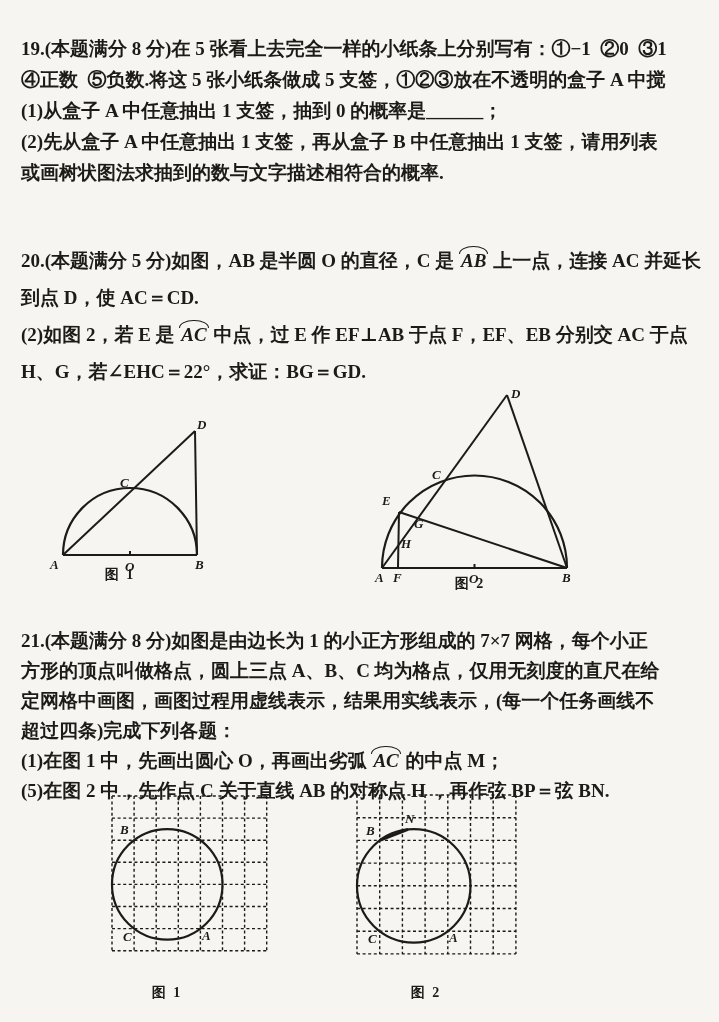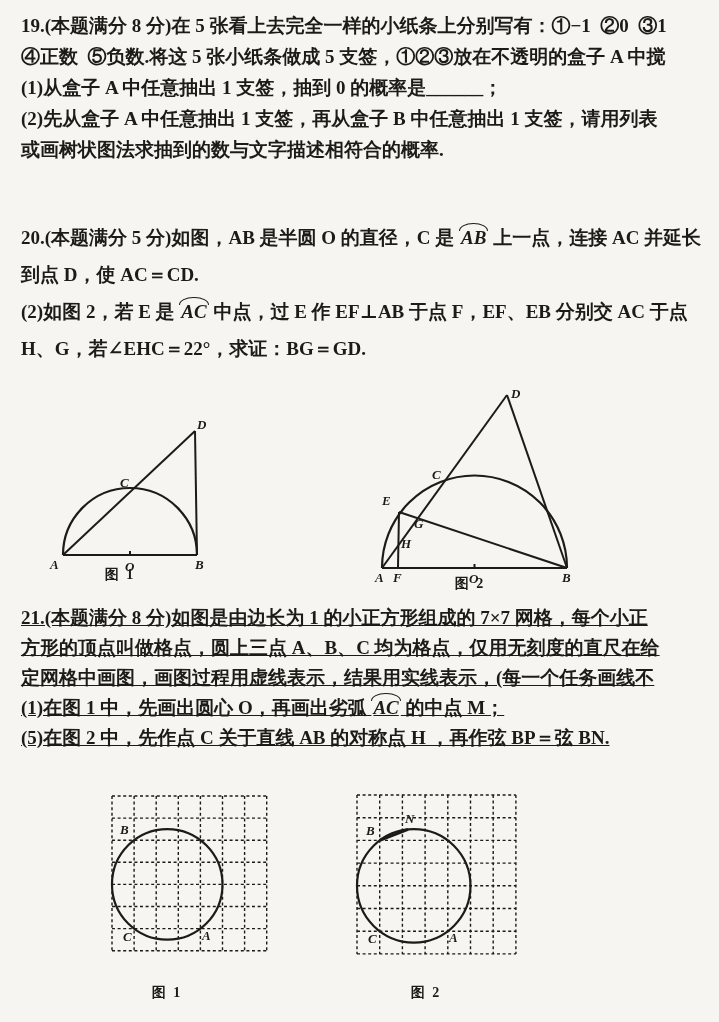--- a/index.html
+++ b/index.html
@@ -10,21 +10,21 @@
   #sheet{
     position:relative;
     width:719px;height:1022px;
     margin:0 auto;
     background:#f6f5f1;
     color:#1d1b18;
     font-size:19px;
     font-weight:700;
     overflow:hidden;
   }
-  .textblock{position:absolute;left:21px;width:682px;}
+  .textblock{position:absolute;left:21px;width:682px;margin-top:23px;}
   .tline{margin:0;}
   #p19text .tline{line-height:31px;}
   #p20text .tline{line-height:37px;}
   #p21text .tline{line-height:30px;}
   .seg{white-space:pre-wrap;}
   .seg.arc{position:relative;font-style:italic;padding:0 2px;}
   .seg.arc::before{
     content:"";position:absolute;left:0;right:0;top:-4px;height:7px;
     border:1.6px solid #1d1b18;border-bottom:none;
     border-radius:100% 100% 0 0 / 200% 200% 0 0;
@@ -92,24 +92,25 @@
       <text x="44" y="143">G</text>
       <text x="31" y="163">H</text>
       <text x="5" y="197">A</text>
       <text x="23" y="197">F</text>
       <text x="99" y="198">O</text>
       <text x="192" y="197">B</text>
     </svg>
   </div>
   <div class="figcaption" style="left:412px;top:575px;width:116px;">图 2</div>
 
-  <div id="p21text" class="textblock" style="top:603px;text-decoration:underline;">
+  <div id="p21text" class="textblock" style="top:603px;">
       <p class="tline"><span class="seg">21.(本题满分 8 分)如图是由边长为 1 的小正方形组成的 7×7 网格，每个小正</span></p>
       <p class="tline"><span class="seg">方形的顶点叫做格点，圆上三点 A、B、C 均为格点，仅用无刻度的直尺在给</span></p>
       <p class="tline"><span class="seg">定网格中画图，画图过程用虚线表示，结果用实线表示，(每一个任务画线不</span></p>
+      <p class="tline"><span class="seg">超过四条)完成下列各题：</span></p>
       <p class="tline"><span class="seg">(1)在图 1 中，先画出圆心 O，再画出劣弧 </span><span class="seg arc">AC</span><span class="seg"> 的中点 M；</span></p>
       <p class="tline"><span class="seg">(5)在图 2 中，先作点 C 关于直线 AB 的对称点 H ，再作弦 BP＝弦 BN.</span></p>
     </div>
 
   <div class="fig" style="left:93px;top:783px;">
     <svg width="190" height="180" viewBox="0 0 190 180">
       <path class="geo" stroke-width="1.4" stroke-dasharray="3 2.6" d="M19 13V167.7 M41.1 13V167.7 M63.2 13V167.7 M85.3 13V167.7 M107.4 13V167.7 M129.5 13V167.7 M151.6 13V167.7 M173.7 13V167.7
            M19 13H173.7 M19 35.1H173.7 M19 57.2H173.7 M19 79.3H173.7 M19 101.4H173.7 M19 123.5H173.7 M19 145.6H173.7 M19 167.7H173.7"></path>
       <circle class="geo" cx="74.25" cy="101.4" r="55.25" stroke-width="2.2"></circle>
       <text x="27" y="51">B</text>

